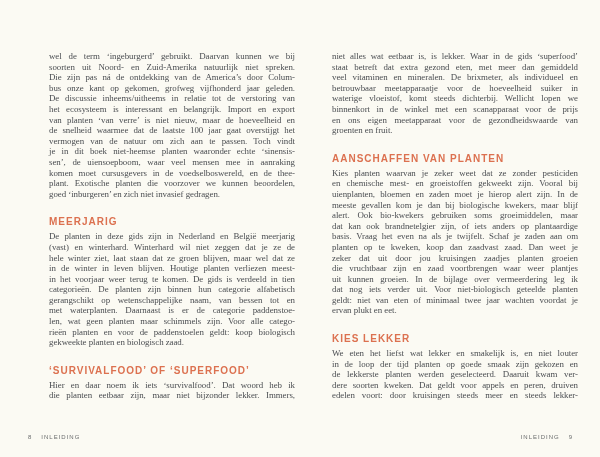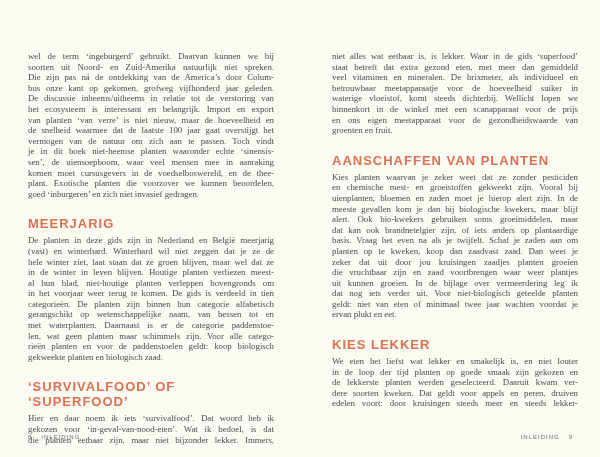--- a/index.html
+++ b/index.html
@@ -10,35 +10,35 @@
     background: var(--bg, #fbfaf3);
     font-family: "Liberation Serif", serif;
     color: var(--ink, #4b4e52);
     overflow: hidden;
   }
   .page-column {
     position: absolute;
     top: 51px;
     width: 246px;
   }
-  .col-left  { left: 28px; }
+  .col-left  { left: 49px; }
   .col-right { left: 332px; }
   .paragraph { margin: 0; }
   .line {
     font-size: 8.9px;
     line-height: 10.6px;
     letter-spacing: -0.05px;
     white-space: nowrap;
     text-align: justify;
     text-align-last: justify;
   }
   .line.end { text-align-last: left; }
   .section-heading {
     font-family: "Liberation Sans", sans-serif;
-    font-size: 13px;
+    font-size: 10px;
     font-weight: bold;
     letter-spacing: 1px;
     color: var(--accent, #dc7150);
     margin: 17px 0 4px 0;
   }
   .footer {
     position: absolute;
     top: 434px;
     font-family: "Liberation Sans", sans-serif;
     font-size: 6px;
@@ -71,33 +71,31 @@
         <div class="line">komen moet cursusgevers in de voedselboswereld, en de thee-</div>
         <div class="line">plant. Exotische planten die voorzover we kunnen beoordelen,</div>
         <div class="line end">goed ‘inburgeren’ en zich niet invasief gedragen.</div>
       </div>
       <div class="section-heading">MEERJARIG</div>
       <div class="paragraph">
         <div class="line">De planten in deze gids zijn in Nederland en België meerjarig</div>
         <div class="line">(vast) en winterhard. Winterhard wil niet zeggen dat je ze de</div>
         <div class="line">hele winter ziet, laat staan dat ze groen blijven, maar wel dat ze</div>
         <div class="line">in de winter in leven blijven. Houtige planten verliezen meest-</div>
-        <div class="line">al hun blad, niet-houtige planten verleppen bovengronds om</div>
         <div class="line">in het voorjaar weer terug te komen. De gids is verdeeld in tien</div>
         <div class="line">categorieën. De planten zijn binnen hun categorie alfabetisch</div>
         <div class="line">gerangschikt op wetenschappelijke naam, van bessen tot en</div>
         <div class="line">met waterplanten. Daarnaast is er de categorie paddenstoe-</div>
         <div class="line">len, wat geen planten maar schimmels zijn. Voor alle catego-</div>
         <div class="line">rieën planten en voor de paddenstoelen geldt: koop biologisch</div>
         <div class="line end">gekweekte planten en biologisch zaad.</div>
       </div>
       <div class="section-heading">‘SURVIVALFOOD’ OF ‘SUPERFOOD’</div>
       <div class="paragraph">
         <div class="line">Hier en daar noem ik iets ‘survivalfood’. Dat woord heb ik</div>
-        <div class="line">gekozen voor ‘in-geval-van-nood-eten’. Wat ik bedoel, is dat</div>
         <div class="line">die planten eetbaar zijn, maar niet bijzonder lekker. Immers,</div>
       </div>
     </div>
 
   <div class="page-column col-right">
       <div class="paragraph">
         <div class="line">niet alles wat eetbaar is, is lekker. Waar in de gids ‘superfood’</div>
         <div class="line">staat betreft dat extra gezond eten, met meer dan gemiddeld</div>
         <div class="line">veel vitaminen en mineralen. De brixmeter, als individueel en</div>
         <div class="line">betrouwbaar meetapparaatje voor de hoeveelheid suiker in</div>

